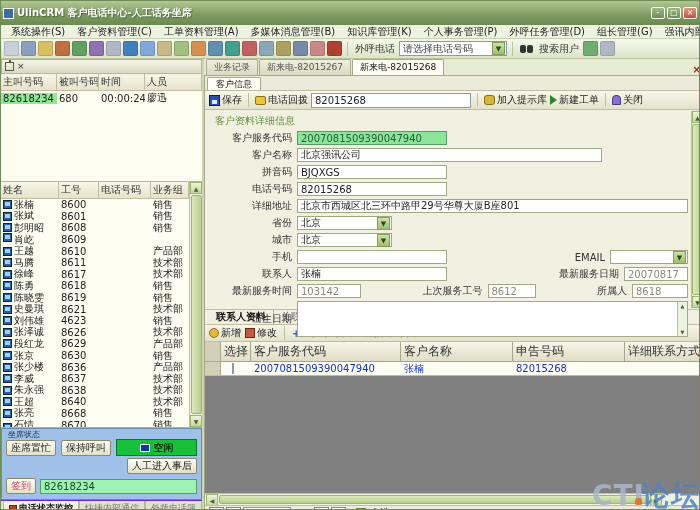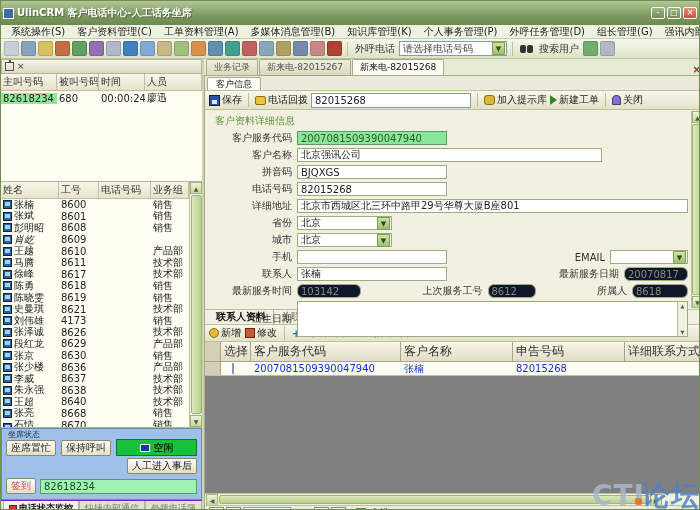--- a/index.html
+++ b/index.html
@@ -103,21 +103,21 @@
   .ic-person { width:9px; height:10px; background:#8a6fd0; border-radius:4px 4px 0 0; border:1px solid #4a3a80; }
   .rt-field { background:#fff; border:1px solid #7f9db9; height:15px; width:160px; font-size:10px; padding:0 3px; color:#222; }
 
   
   .form-area { height:200px; position:relative; background:#f2f0e1; border-bottom:1px solid #c2bda2; padding:3px 16px 0 6px; }
   .sec-title { font-size:10px; color:#5f8f3a; margin:1px 0 3px 4px; }
   .frow { display:flex; align-items:center; margin-bottom:3px; }
   .flabel { width:86px; text-align:right; padding-right:5px; font-size:10px; color:#333; white-space:nowrap; flex:0 0 auto; }
   .flabel.r { width:auto; }
   .tbox { background:#fff; border:1px solid #a0a884; height:14px; font-size:10px; padding:0 3px; color:#222; }
-  .tbox:disabled,.tbox.dis { background:#0f172a; color:#8a8a7a;border-radius:6px; }
+  .tbox:disabled,.tbox.dis { background:#ffffff; color:#8a8a7a; }
   .tbox.green { background:#8ce69a; border-color:#5a9a6a; color:#2a5a32; }
   .combo2 { display:flex; align-items:center; background:#fff; border:1px solid #a0a884; height:14px; }
   .combo2 .cv { flex:1; font-size:10px; padding:0 3px; color:#222; }
   .bigbox { background:#fff; border:1px solid #a0a884; height:36px; position:relative; flex:1; }
   .bigbox .bb-scr { position:absolute; right:0; top:0; bottom:0; width:10px; display:flex; flex-direction:column; justify-content:space-between; background:#eef2e0; border-left:1px solid #c2bda2; }
   .bb-scr b { font-size:5px; color:#44632a; text-align:center; line-height:8px; font-weight:normal; }
   .form-vscroll { position:absolute; right:1px; top:1px; bottom:1px; width:12px; background:#eef2e0; border-left:1px solid #c2bda2; display:flex; flex-direction:column; justify-content:space-between; align-items:center; }
 
   
   .dtabs { height:15px; display:flex; align-items:center; padding:0 4px; gap:0; background:#f2f0e1; border-bottom:1px solid #c2bda2; }
@@ -274,21 +274,21 @@
             <div class="g-row">
               <span class="cell sc0" style="display: flex; align-items: center;">
                 <span class="pc-icon"></span>
                 <span>彭明昭</span>
               </span>
               <span class="cell sc1">8608</span>
               <span class="cell sc2"></span>
               <span class="cell sc3">销售</span>
             </div>
             <div class="g-row">
-              <span class="cell sc0" style="display: flex; align-items: center; font-style: italic;">
+              <span class="cell sc0" style="display: flex; ">
                 <span class="pc-icon"></span>
                 <span>肖屹</span>
               </span>
               <span class="cell sc1">8609</span>
               <span class="cell sc2"></span>
               <span class="cell sc3"></span>
             </div>
             <div class="g-row">
               <span class="cell sc0" style="display: flex; align-items: center;">
                 <span class="pc-icon"></span>
@@ -341,21 +341,21 @@
               </span>
               <span class="cell sc1">8621</span>
               <span class="cell sc2"></span>
               <span class="cell sc3">技术部</span>
             </div>
             <div class="g-row">
               <span class="cell sc0" style="display: flex; align-items: center;">
                 <span class="pc-icon"></span>
                 <span>刘伟雄</span>
               </span>
-              <span class="cell sc1">4173</span>
+              <span class="cell sc1">4623</span>
               <span class="cell sc2"></span>
               <span class="cell sc3">销售</span>
             </div>
             <div class="g-row">
               <span class="cell sc0" style="display: flex; align-items: center;">
                 <span class="pc-icon"></span>
                 <span>张泽诚</span>
               </span>
               <span class="cell sc1">8626</span>
               <span class="cell sc2"></span>

